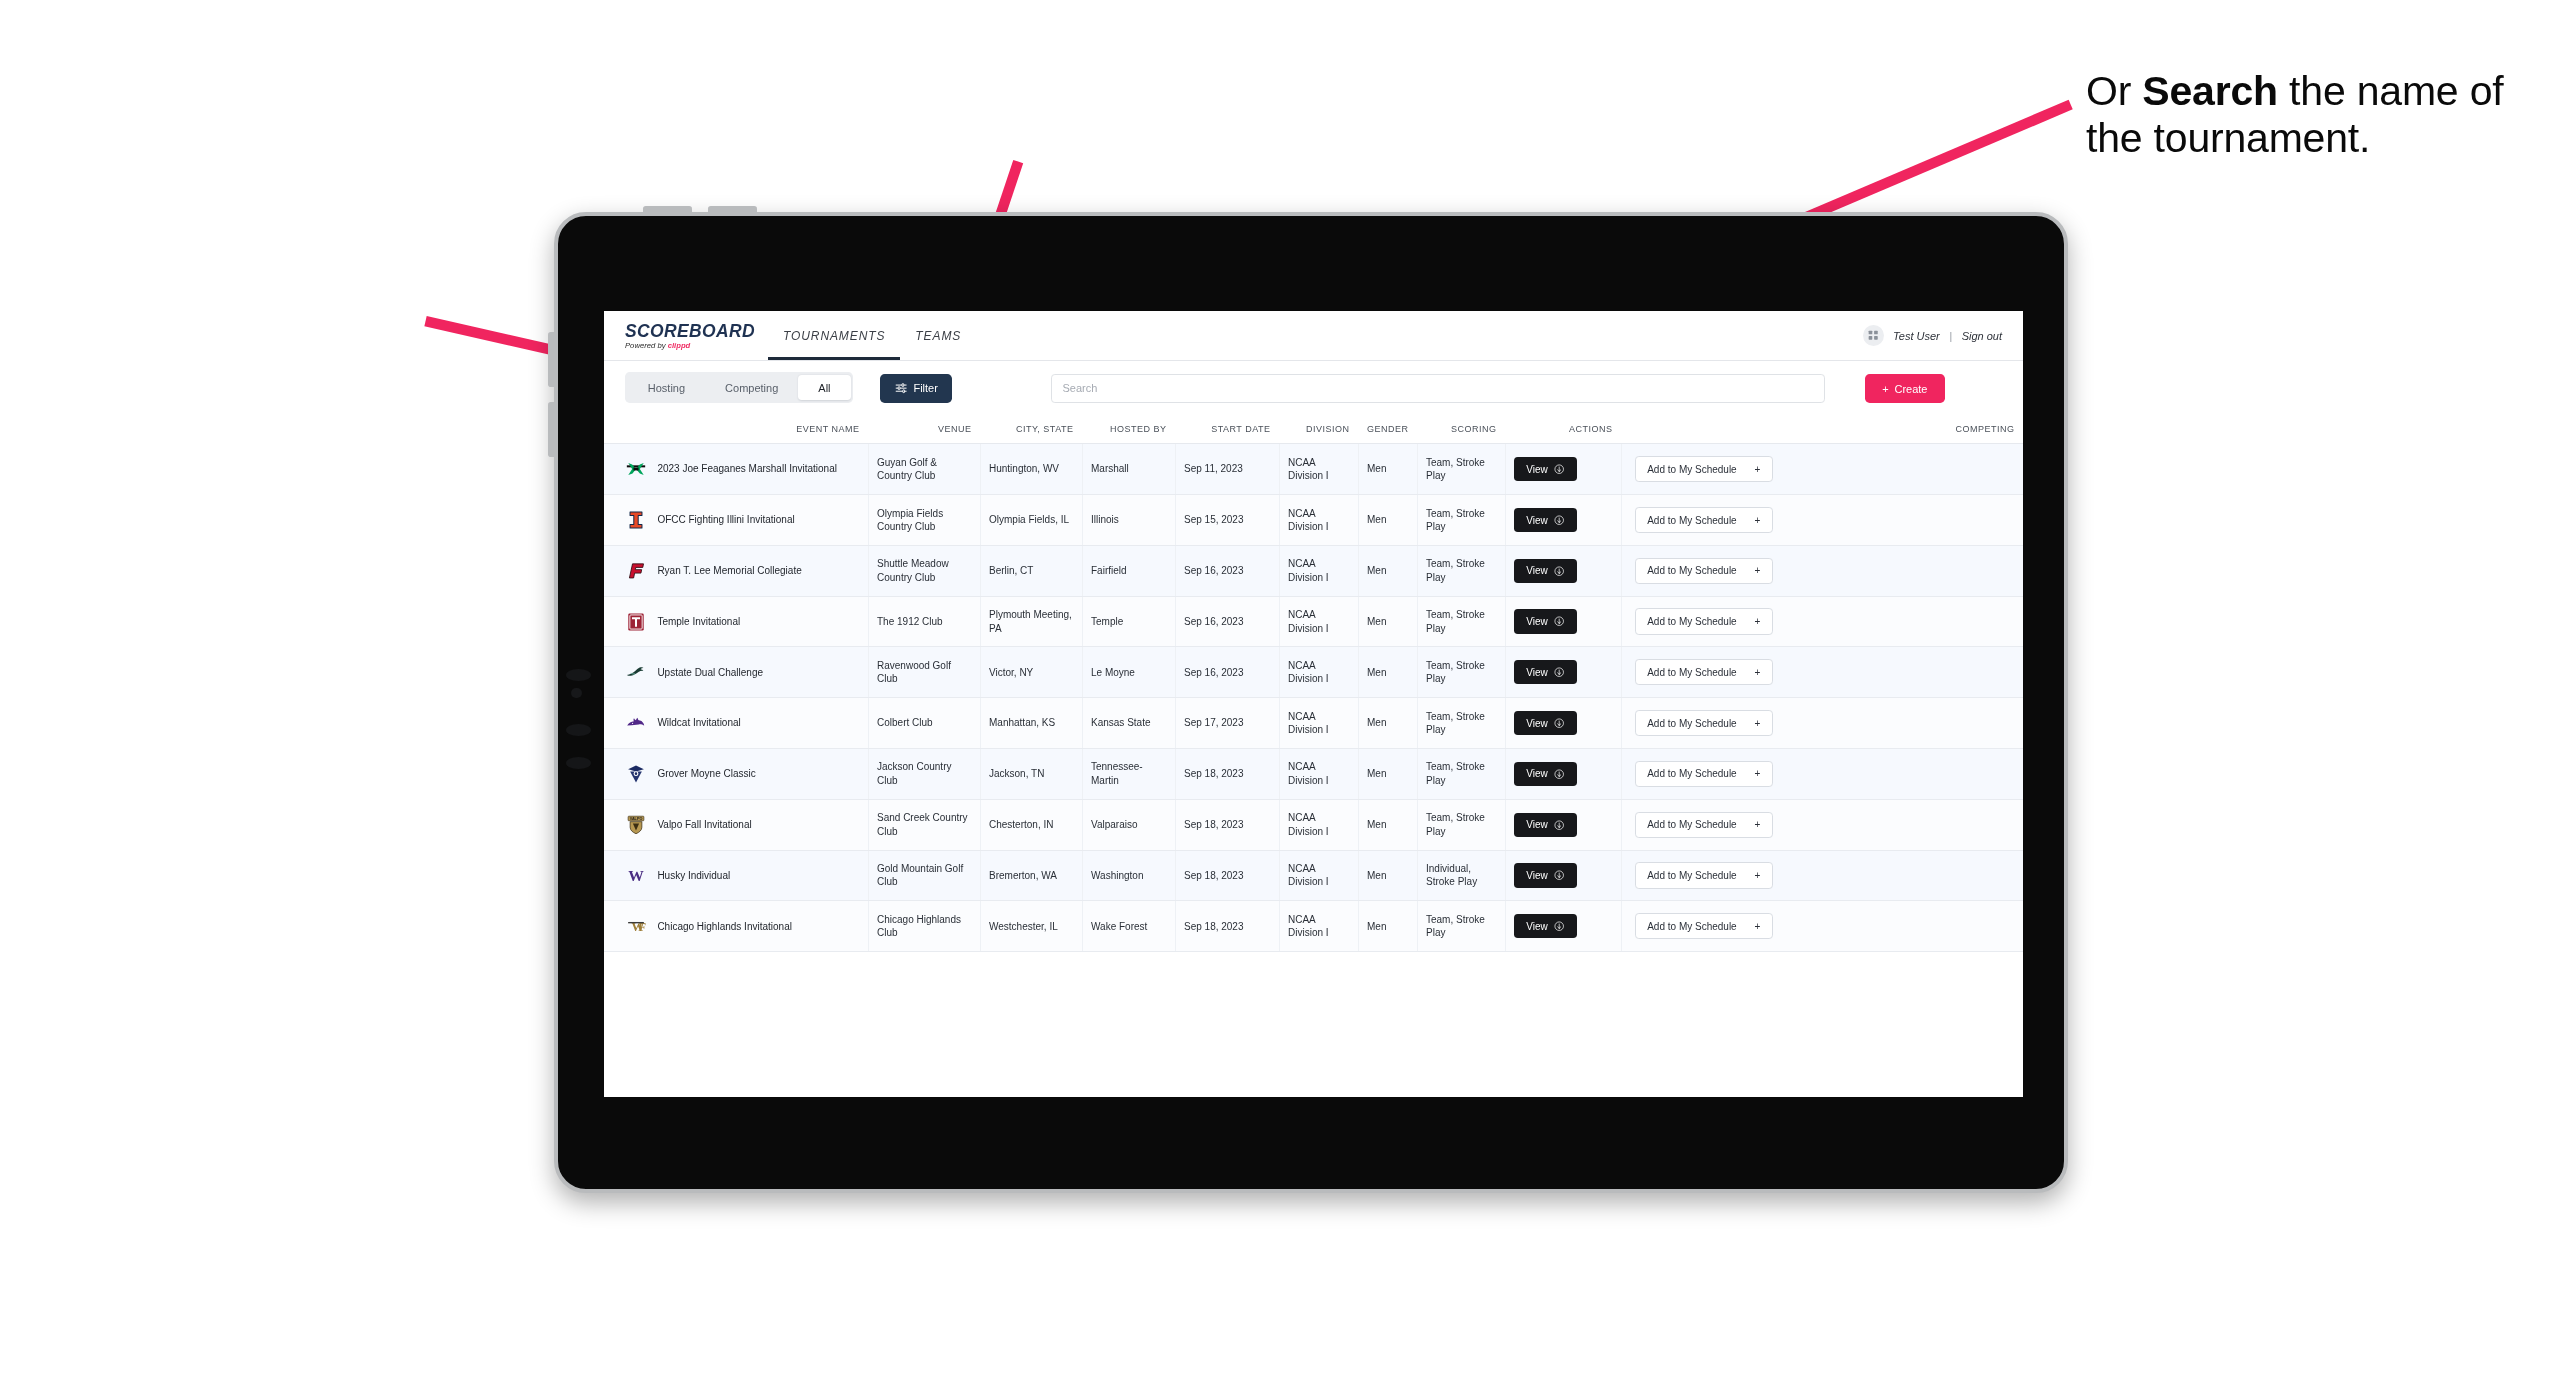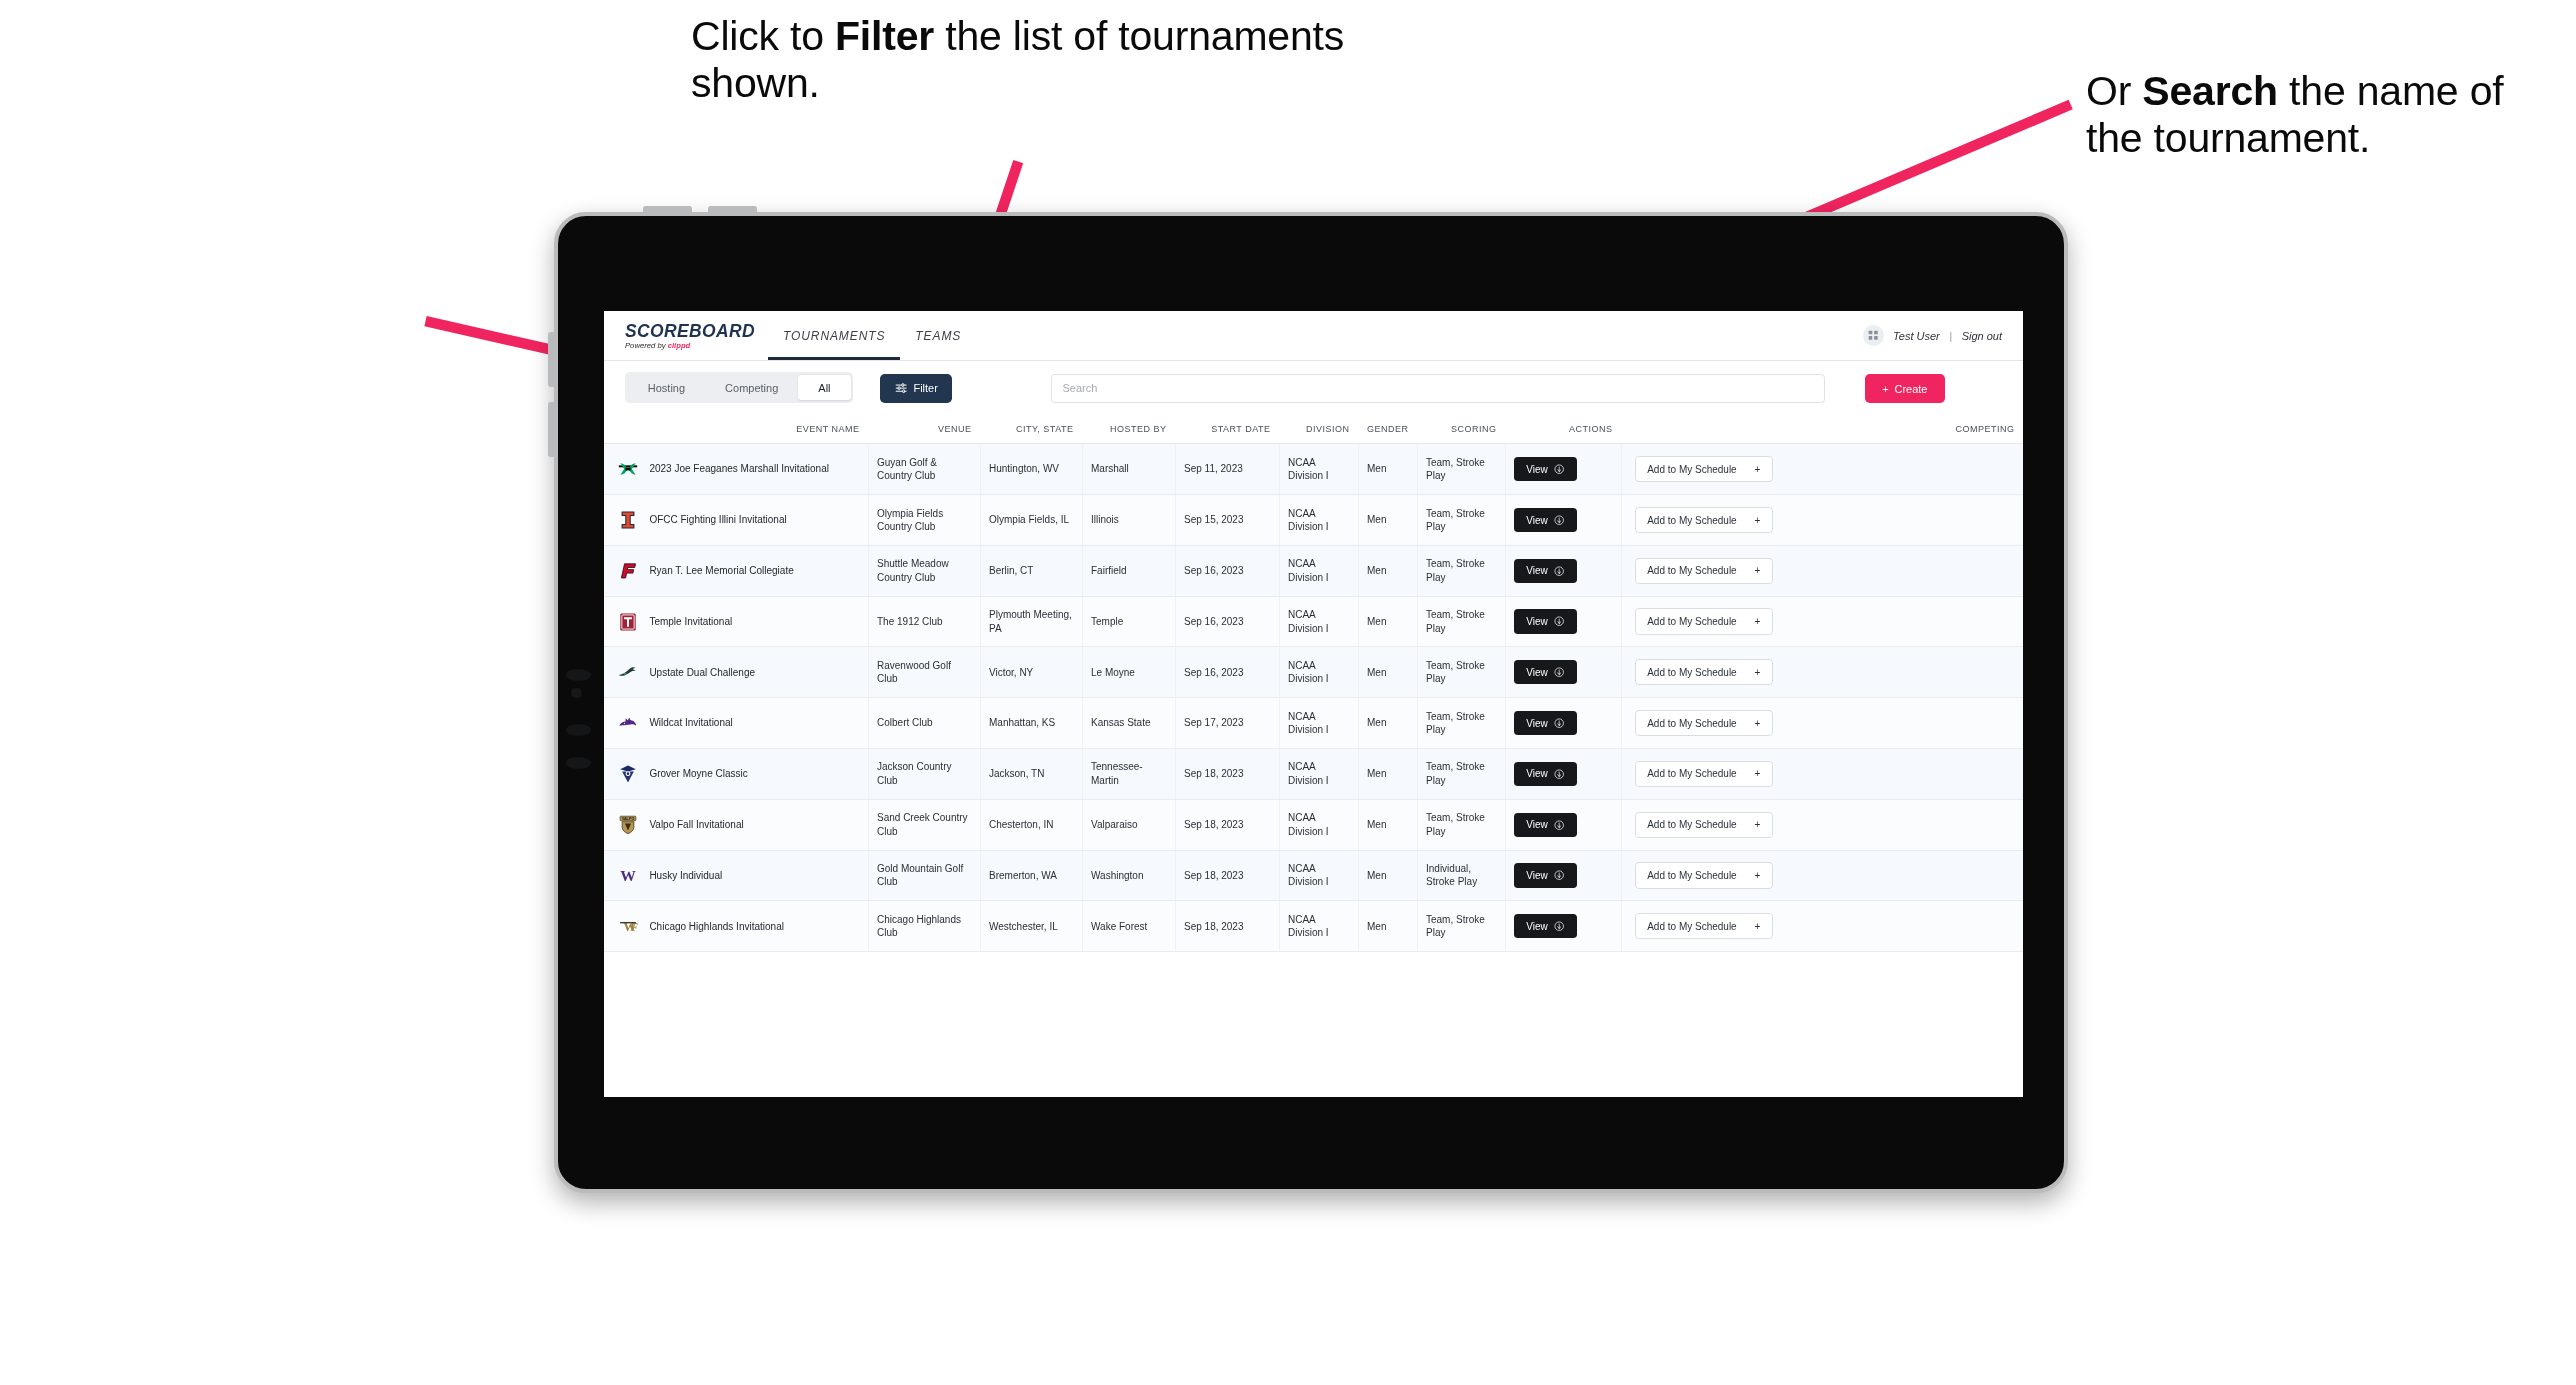--- a/index.html
+++ b/index.html
@@ -146,21 +146,21 @@
   }
   thead th:first-child { padding-left: 21px; }
   tbody td {
     font-size: 10px; color: #2a2f37; padding: 11.4px 8.5px;
     border-bottom: 0.9px solid #e8ebf0; vertical-align: middle;
     line-height: 1.35; border-right: 0.9px solid #eef1f5;
   }
   tbody td:last-child { border-right: 0; }
   tbody tr { background: #f6f9fe; }
   tbody tr:nth-child(even) { background: #fbfcfe; }
-  td.ev { padding-left: 13px; border-right: 0.9px solid #eef1f5; }
+  td.ev { padding-left: 21px; border-right: 0.9px solid #eef1f5; }
   .evcell { display: flex; align-items: center; gap: 10.4px; }
   .logo { width: 22px; height: 22px; flex: 0 0 22px; }
   .evname { font-size: 10px; color: #23272e; }
 
   .btn-view {
     display: inline-flex; align-items: center; gap: 6.6px;
     background: #17181b; color: #fff; border: 0; border-radius: 3.8px;
     font-size: 10px; padding: 6.6px 12.3px; cursor: pointer; font-family: inherit;
   }
   .btn-add {
@@ -170,21 +170,20 @@
     font-size: 10px; padding: 6.6px 11.4px; cursor: pointer;
     font-family: inherit; white-space: nowrap; min-width: 138px;
   }
   .co-cell { padding-left: 13.3px; }
 </style>
 </head>
 <body>
 
 <div id="stage">
 
-  <div class="anno" id="anno-mid"><span>Click to </span><b>Filter</b><span> the list of tournaments shown.</span></div>
   <div class="anno" id="anno-right"><span>Or </span><b>Search</b><span> the name of the tournament.</span></div>
 
   <svg class="arrow" style="left:0;top:0;width:2576px;height:1386px" viewBox="0 0 2712 1459" width="2576" height="1386">
     <defs>
       <marker id="ah" markerWidth="5" markerHeight="5" refX="2.6" refY="2.5" orient="auto">
         <path d="M0,0 L5,2.5 L0,5 z" fill="#f0255f"></path>
       </marker>
     </defs>
     <line x1="448" y1="338" x2="800" y2="418" stroke="#f0255f" stroke-width="11" marker-end="url(#ah)"></line>
     <line x1="1072" y1="170" x2="995" y2="400" stroke="#f0255f" stroke-width="11" marker-end="url(#ah)"></line>

